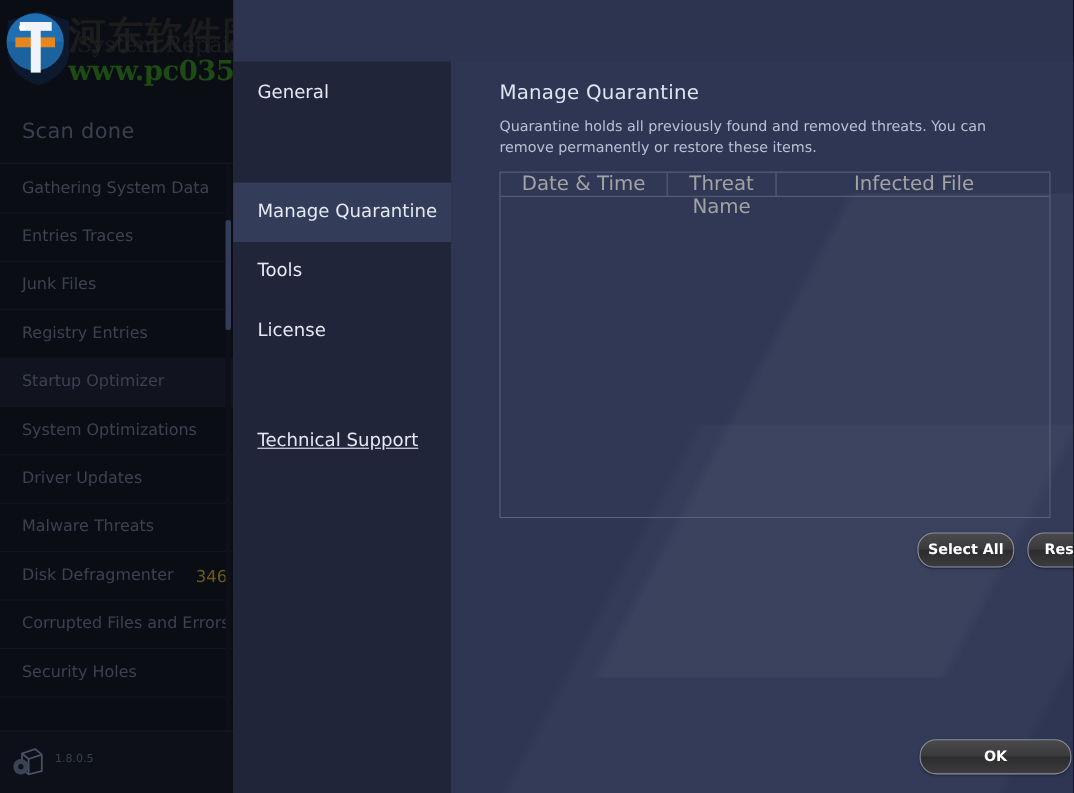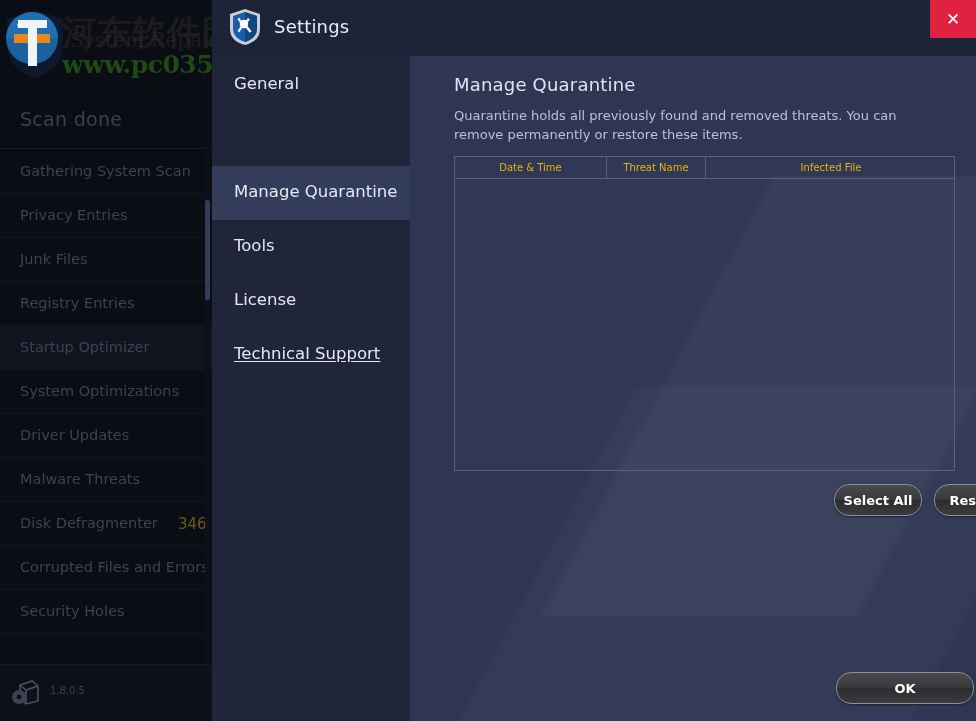--- a/index.html
+++ b/index.html
@@ -206,20 +206,21 @@
     position: absolute;
     left: 22px;
     top: 16px;
     font-size: 16.5px;
     color: #e3e8f2;
     white-space: nowrap;
   }
   .nav-item .nlbl.underline {
     text-decoration: underline;
     text-underline-offset: 2px;
+    margin-top: 46px;
   }
 
   
   #content {
     position: absolute;
     left: 198px; top: 56px;
     width: 566px;
     height: 665px;
     background: #2e3654;
     overflow: hidden;
@@ -284,22 +285,22 @@
     height: 22px;
     border-bottom: 1px solid #59607c;
     box-sizing: border-box;
   }
   .qcol {
     position: absolute;
     top: 0;
     height: 21px;
     line-height: 21px;
     text-align: center;
-    font-size: 10px;
-    color: #eab308;
+    font-size: 18px;
+    color: #a3a3a3;
     box-sizing: border-box;
     cursor: pointer;
   }
   .qcol.c0 { left: 0;    width: 152px; border-right: 1px solid #59607c; }
   .qcol.c1 { left: 152px; width: 99px; border-right: 1px solid #59607c; }
   .qcol.c2 { left: 251px; width: 250px; }
   #qbody {
     position: absolute;
     left: 0; top: 22px;
     width: 100%;
@@ -347,24 +348,24 @@
       <div class="wm-cn">河东软件园</div>
       <div class="wm-ghost">System Repair</div>
       <div class="wm-url">www.pc0359.cn</div>
     </div>
 
     <div id="bg-scan-title">Scan done</div>
     <div id="bg-divider"></div>
 
     <div id="bg-items">
         <div class="bg-item" style="top: 150px;">
-          <div class="lbl">Gathering System Scan</div>
+          <div class="lbl">Gathering System Data</div>
         </div>
         <div class="bg-item" style="top: 194px;">
-          <div class="lbl">Privacy Entries</div>
+          <div class="lbl">Entries Traces</div>
         </div>
         <div class="bg-item" style="top: 238px;">
           <div class="lbl">Junk Files</div>
         </div>
         <div class="bg-item" style="top: 282px;">
           <div class="lbl">Registry Entries</div>
         </div>
         <div class="bg-item active" style="top: 326px;">
           <div class="lbl">Startup Optimizer</div>
         </div>
@@ -399,38 +400,20 @@
         <path d="M14 13 L26 9" fill="none" stroke="#4a5165" stroke-width="1.6"></path>
         <ellipse cx="7" cy="20" rx="7" ry="7" fill="#3b4253"></ellipse>
         <circle cx="7" cy="20" r="2.4" fill="#0d1019"></circle>
       </svg>
       <div class="ver">1.8.0.5</div>
     </div>
   </div>
 
   <div id="dialog">
 
-    <div id="titlebar">
-      <svg id="title-shield" viewBox="0 0 34 38">
-        <path d="M17 1 L32 6 L32 21 Q32 33 17 37 Q2 33 2 21 L2 6 Z" fill="#c9cdd6"></path>
-        <path d="M17 4 L29 8 L29 21 Q29 30 17 34 Q5 30 5 21 L5 8 Z" fill="#1a5ea8"></path>
-        <path d="M17 4 L29 8 L29 21 Q29 30 17 34 Z" fill="#11477f"></path>
-        <g fill="#ffffff">
-          <circle cx="16" cy="16" r="4.2"></circle>
-          <rect x="18" y="10" width="2.4" height="7" transform="rotate(38 19 13)"></rect>
-          <rect x="11" y="10" width="2.2" height="6" transform="rotate(-34 12 13)"></rect>
-          <rect x="19" y="18" width="2.4" height="7" transform="rotate(-38 20 21)"></rect>
-          <rect x="11" y="18" width="2.2" height="6" transform="rotate(34 12 21)"></rect>
-        </g>
-      </svg>
-      <div id="title-text">Settings</div>
-      <button id="close-btn">
-        <span class="x">✕</span>
-      </button>
-    </div>
 
     <div id="nav">
         <div class="nav-item" style="top: 2px;">
           <div class="nlbl">General</div>
         </div>
         <div class="nav-item active" style="top: 110px;">
           <div class="nlbl">Manage Quarantine</div>
         </div>
         <div class="nav-item" style="top: 164px;">
           <div class="nlbl">Tools</div>

